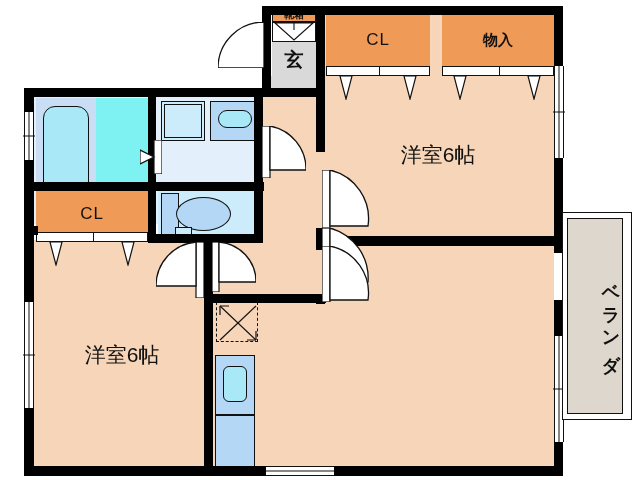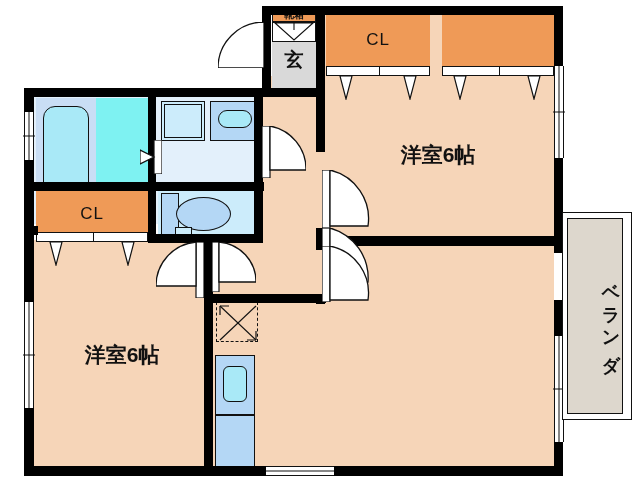--- a/index.html
+++ b/index.html
@@ -34,21 +34,21 @@
 
   
   .lbl {
     color: #111111;
     white-space: nowrap;
     line-height: 1;
     display: flex;
     align-items: center;
     justify-content: center;
   }
-  .lbl-room   { font-size: 21px; font-weight: 700; letter-spacing: 0px; text-align: center; }
+  .lbl-room   { font-size: 21px; font-weight: 400; letter-spacing: 0px; text-align: center; }
   .lbl-ldk    { font-size: 23px; font-weight: 700; }
   .lbl-cl     { font-size: 17px; font-weight: 400; letter-spacing: 1px; }
   .lbl-mono   { font-size: 15px; font-weight: 700; }
   .lbl-genkan { font-size: 19px; font-weight: 700; }
   .lbl-kutsu  { font-size: 10px; font-weight: 700; }
   .lbl-veranda{
     font-size: 18px; font-weight: 700;
     writing-mode: vertical-rl; text-orientation: upright;
     letter-spacing: 3px;
     display: block; text-align: center;
@@ -132,20 +132,21 @@
 
   <div class="abs fill-fixlt" style="left:158px; top:190px; width:104px; height:52px;"></div>
   <div class="abs fill-fix ol" style="left:161px; top:193px; width:18px; height:44px;"></div>
   <div class="abs fill-fix ol" style="left:176px; top:197px; width:55px; height:34px; border-radius:50%;"></div>
   <div class="abs fill-fixlt ol-thin" style="left:175px; top:227px; width:17px; height:11px;"></div>
 
   <div class="abs fill-closet" style="left:326px; top:14px; width:104px; height:58px;"></div>
   <div class="abs lbl lbl-cl" style="left:326px; top:28px; width:104px; height:22px;">CL</div>
 
   <div class="abs fill-closet" style="left:442px; top:14px; width:112px; height:58px;"></div>
+  <div class="abs lbl lbl-mono" style="left:442px; top:28px; width:112px; height:22px;">物入</div>
 
   <div class="abs fill-closet" style="left:36px; top:190px; width:112px; height:48px;"></div>
   <div class="abs lbl lbl-cl" style="left:36px; top:202px; width:112px; height:22px;">CL</div>
 
   <div class="abs fill-closet ol-thin" style="left:272px; top:8px; width:44px; height:14px;"></div>
   <div class="abs lbl lbl-kutsu" style="left:272px; top:8px; width:44px; height:14px;">靴箱</div>
 
   <div class="abs closet-band" style="left:326px; top:66px; width:104px; height:10px;">
     <div class="div" style="left:52px;"></div>
   </div>

